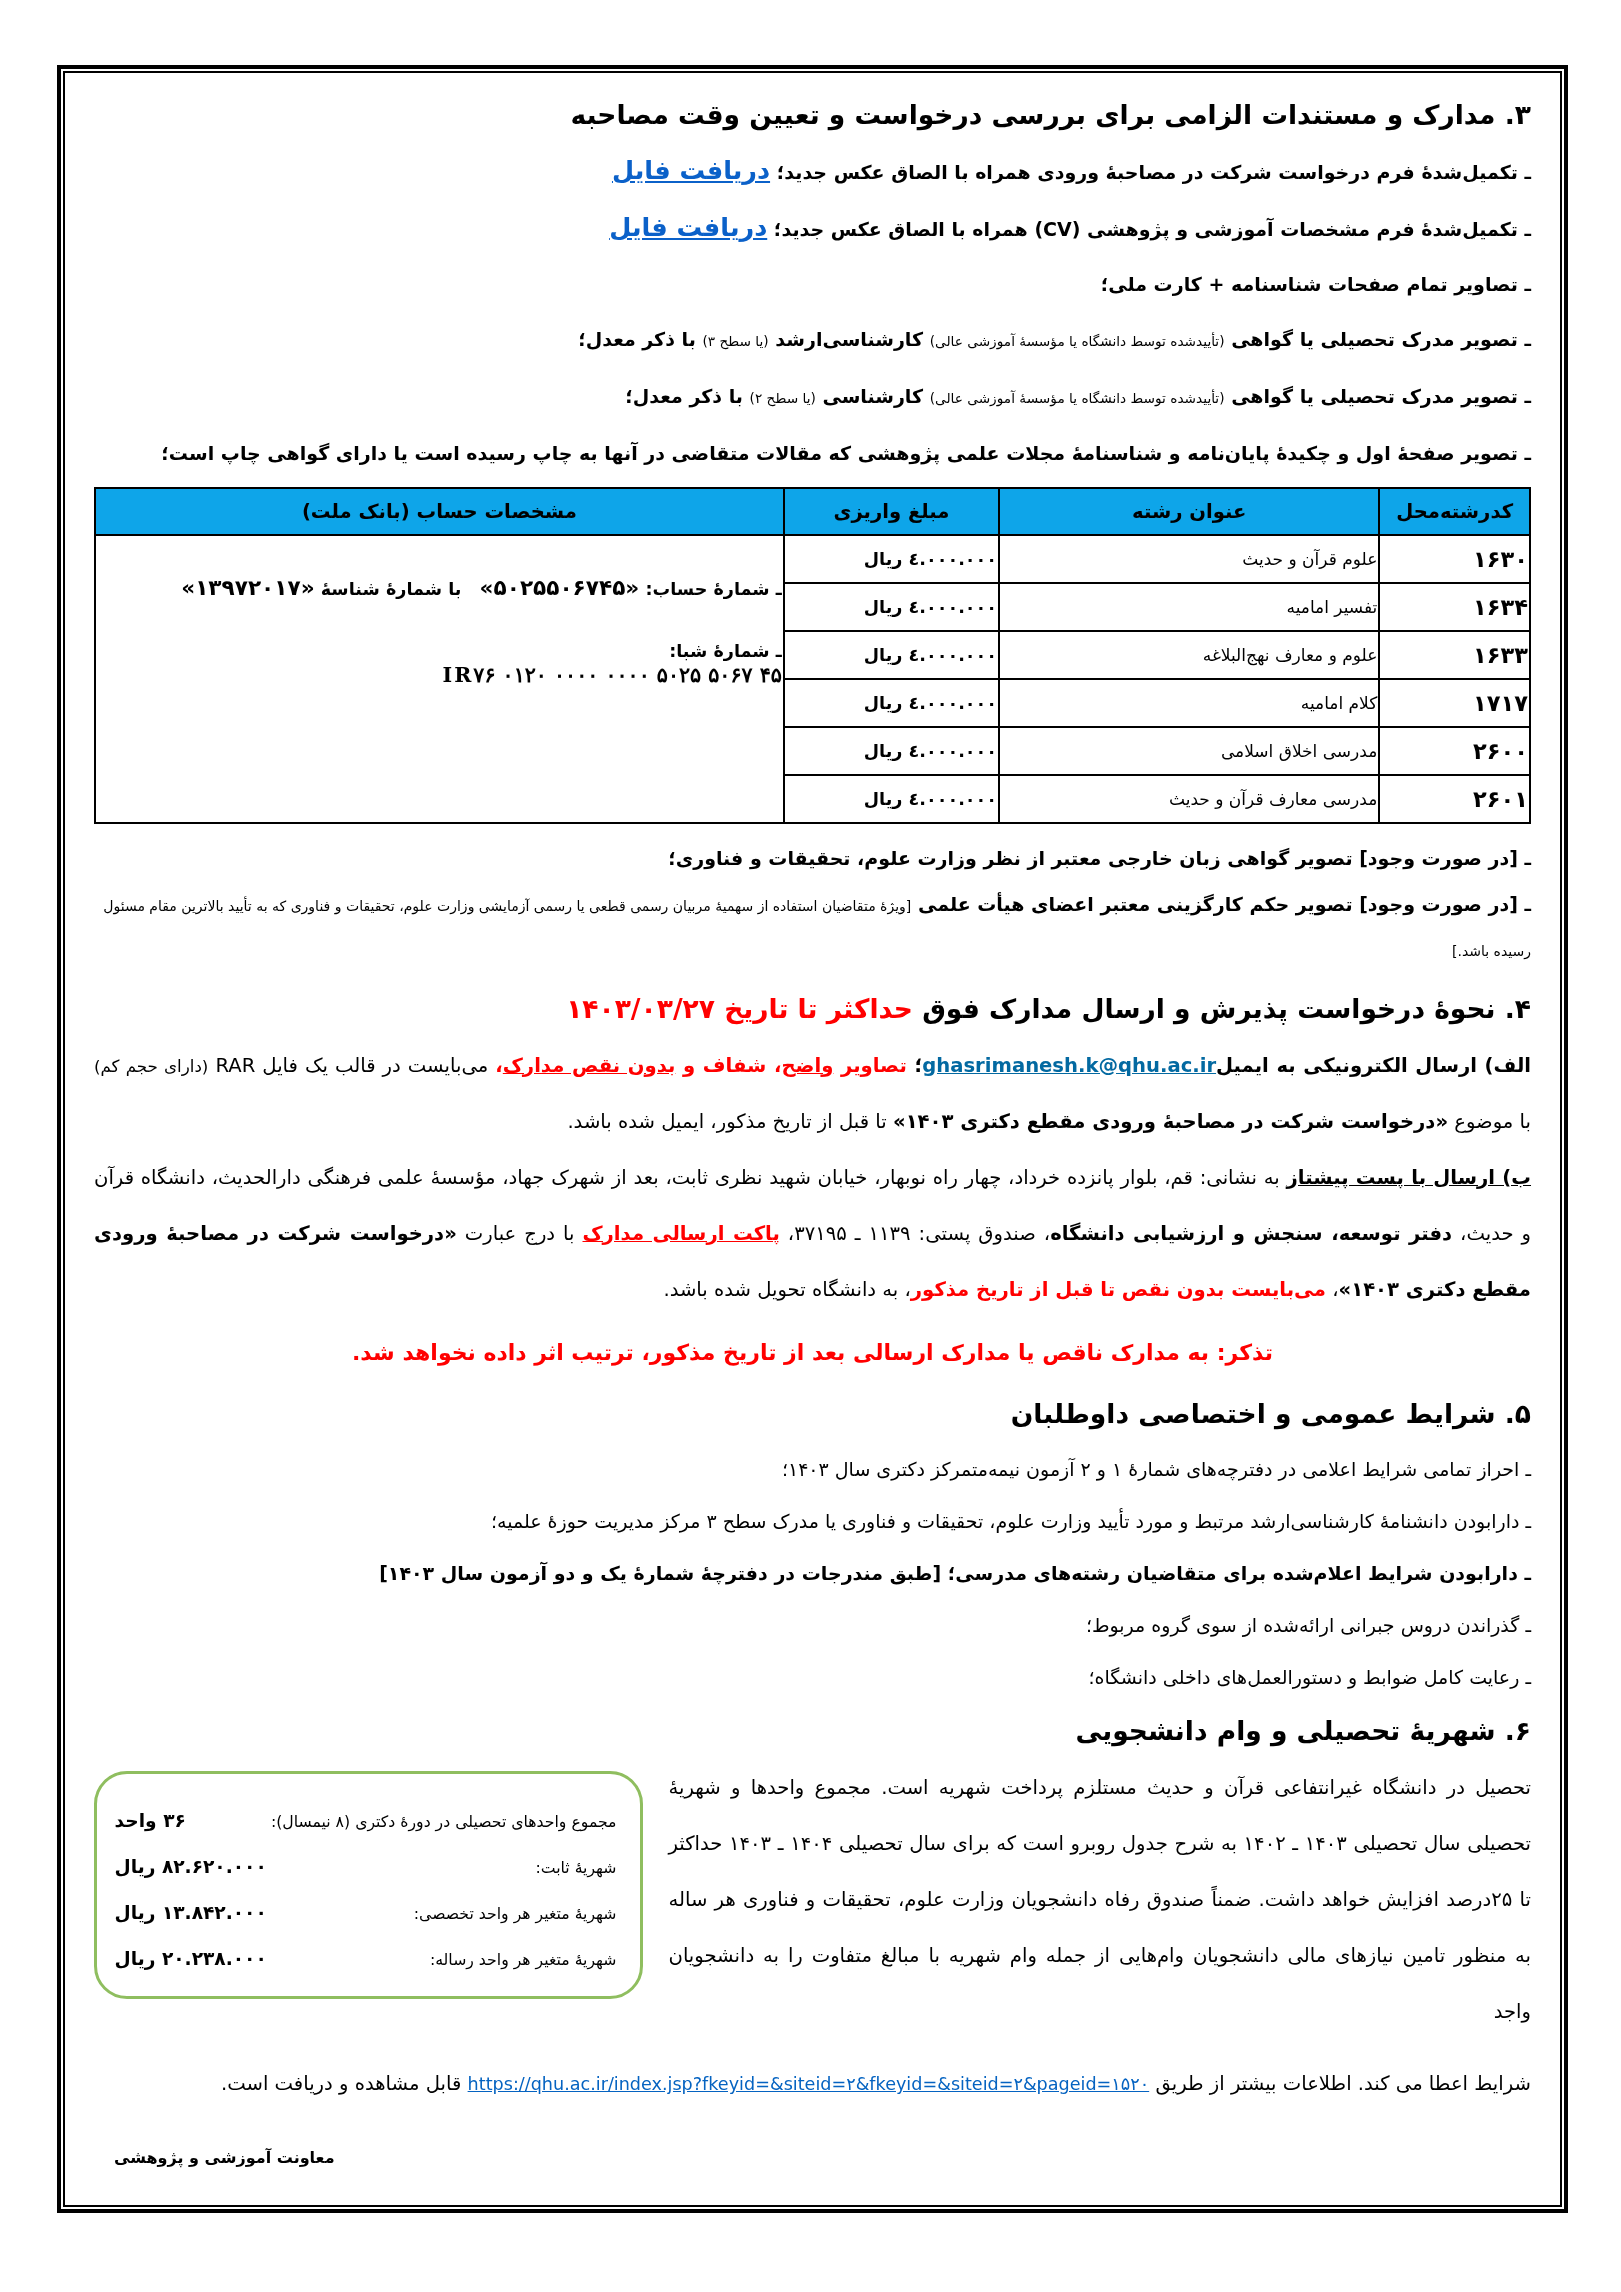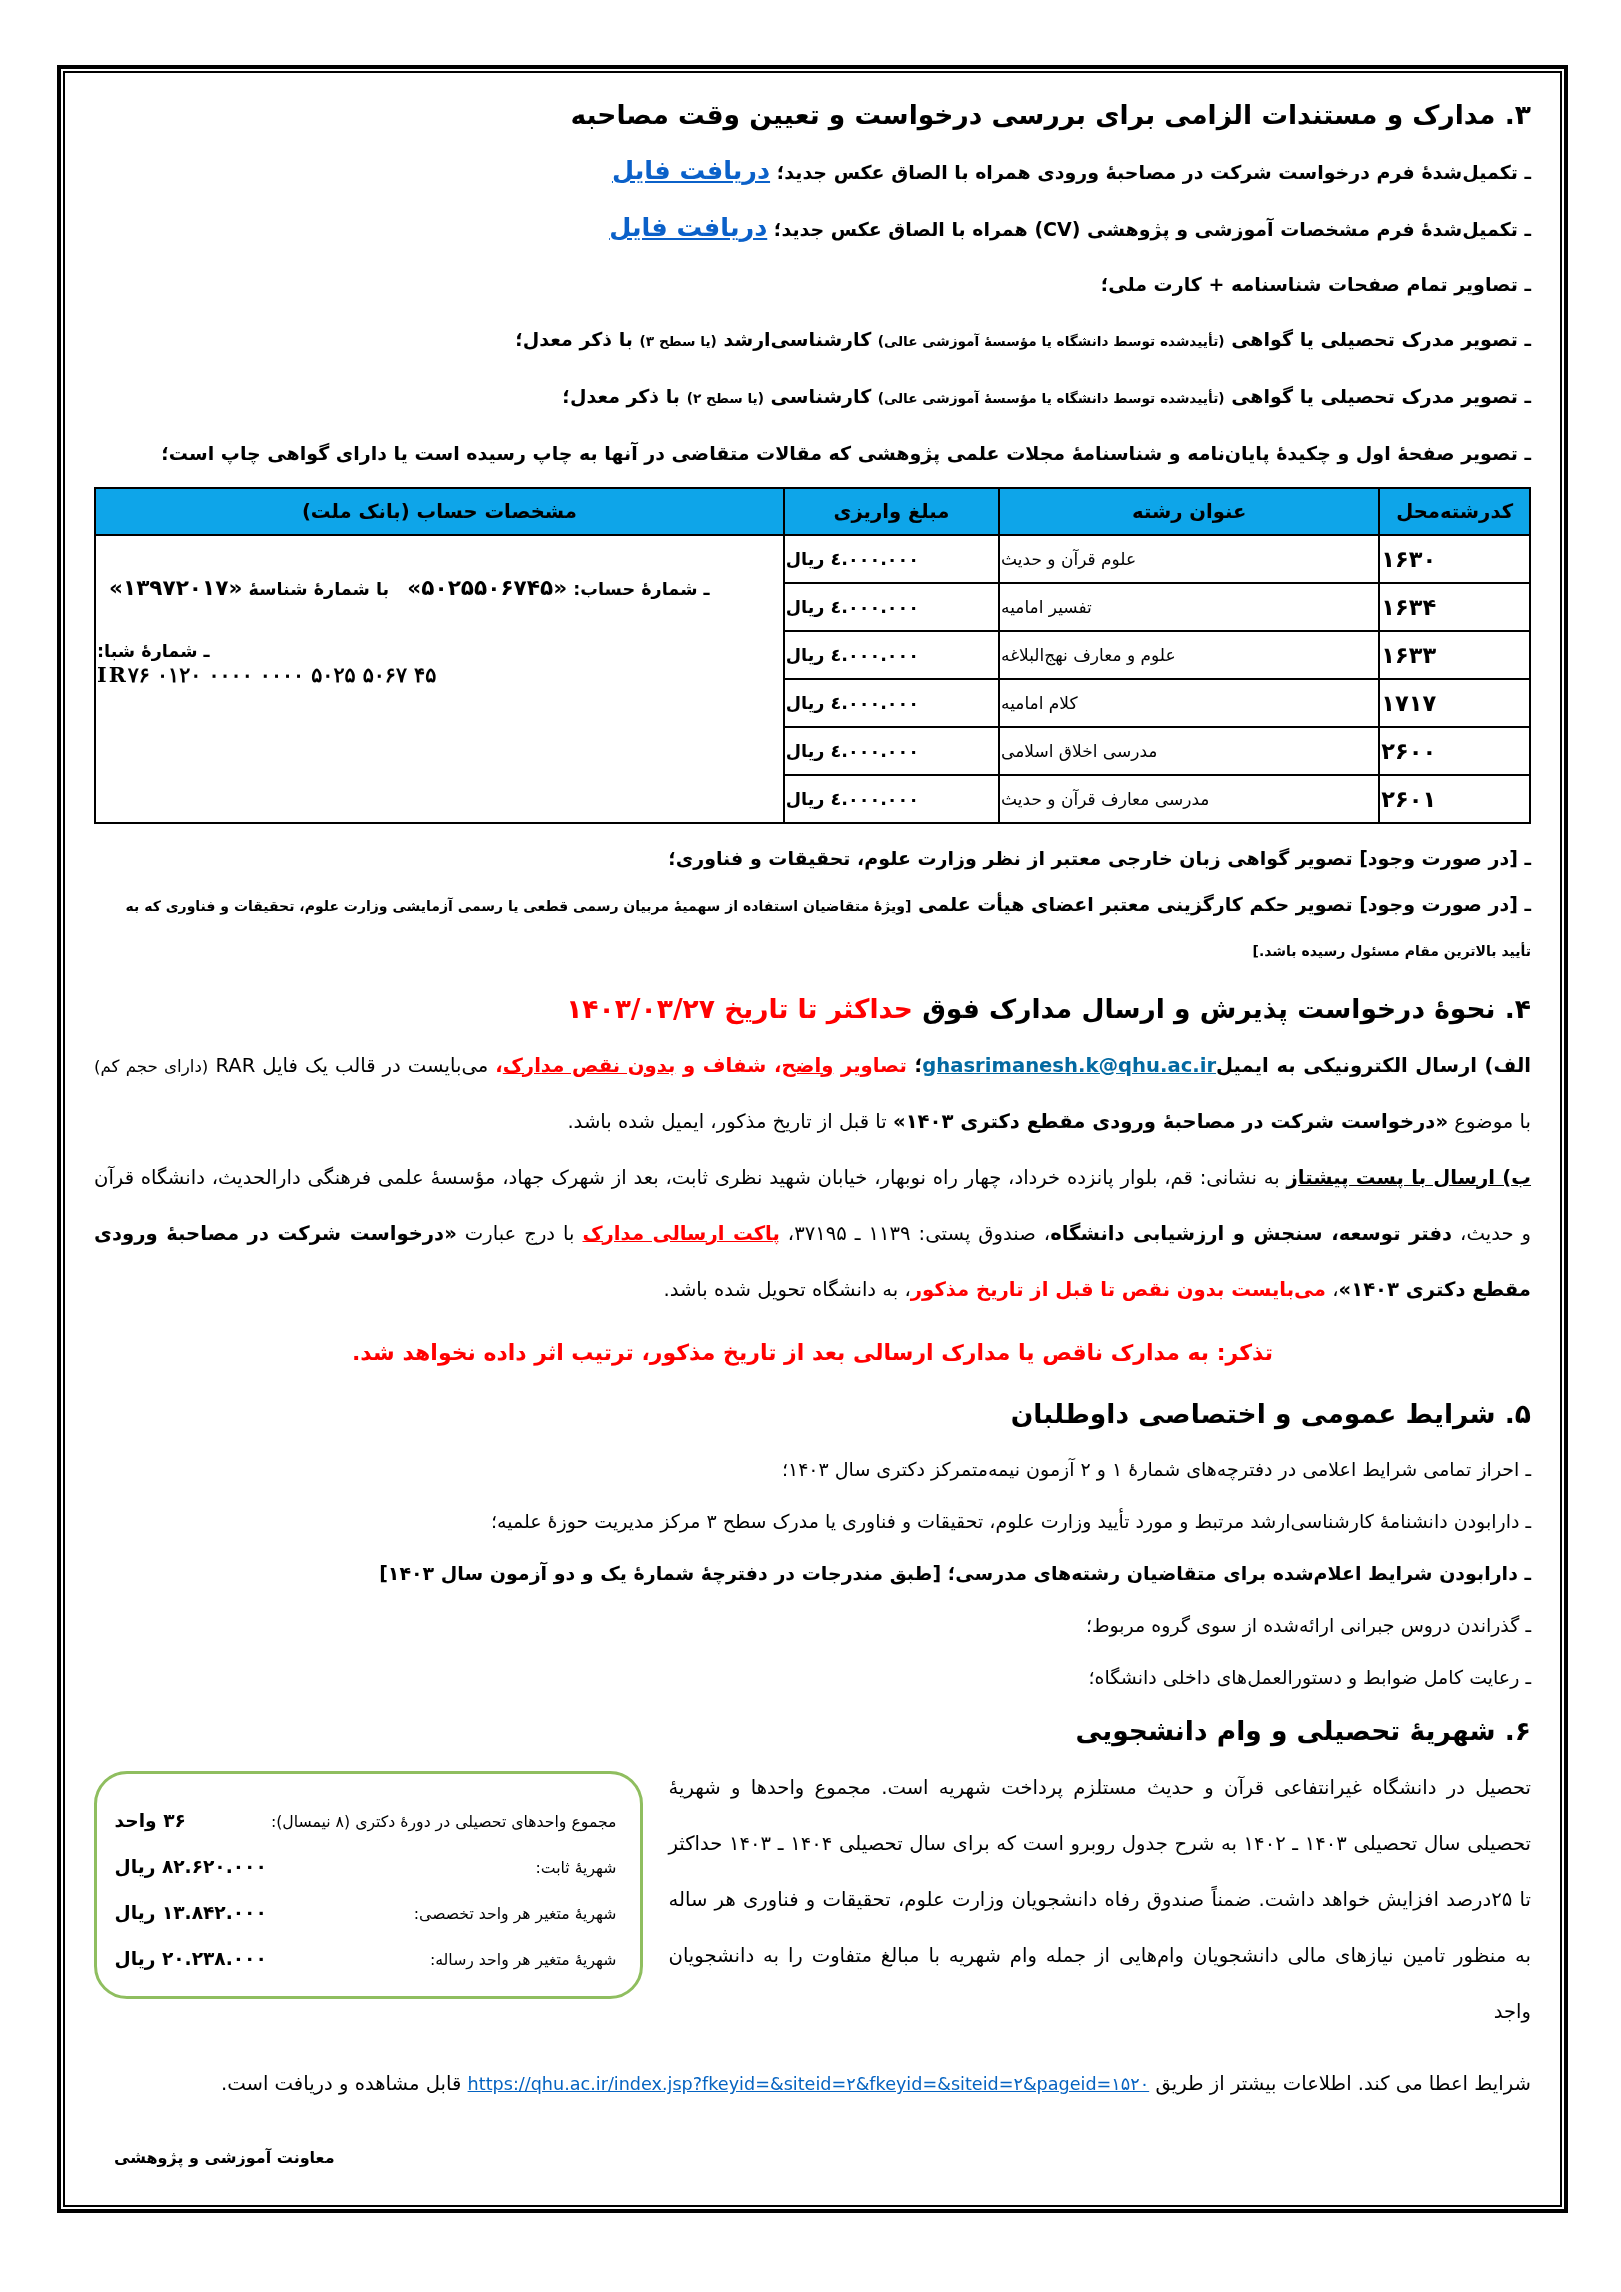--- a/index.html
+++ b/index.html
@@ -5,29 +5,29 @@
   html,body{margin:0;padding:0;}
   body{
     width:1621px;height:2293px;background:#ffffff;position:relative;
     font-family:"DejaVu Sans",sans-serif;direction:rtl;color:#000;
   }
   .frame{position:absolute;left:57px;top:65px;width:1511px;height:2148px;border:4.9px solid #000;box-sizing:border-box;}
   .frame-inner{position:absolute;inset:2px;border:2px solid #000;padding:13.7px 29px 0 29px;box-sizing:border-box;overflow:hidden;}
 
   .h{font-size:26.5px;font-weight:bold;line-height:43px;margin:5.9px 0 7.8px 0;}
   .b{font-size:19px;font-weight:bold;line-height:55px;text-align:right;}
-  .b .small{font-size:13.7px;font-weight:bold;}
+  .b .small{font-size:13.7px;font-weight:normal;}
   .link-file{color:#0b61c9;font-size:25.5px;font-weight:bold;text-decoration:underline;cursor:pointer;}
   .red{color:#ff0000;}
   .u{text-decoration:underline;}
   .bold{font-weight:bold;}
 
   table.fees-table{width:100%;border-collapse:collapse;border:2.9px solid #000;margin:5.9px 0 9.8px 0;}
   .fees-table th{background:#0ea5e9;border:2px solid #000;border-bottom:2.9px solid #000;font-size:19.6px;height:43px;text-align:center;}
-  .fees-table td{border:2px solid #000;text-align:left;height:44px;}
+  .fees-table td{border:2px solid #000;text-align:right;height:44px;}
   .fees-table td.code{font-size:22.5px;font-weight:bold;width:10.5%;}
   .fees-table td.major{font-size:17px;width:26.5%;}
   .fees-table td.amount{font-size:17.6px;font-weight:bold;width:15%;}
   .fees-table td.account{width:48%;vertical-align:top;padding-top:39px;}
   .acct-line{font-size:17.6px;font-weight:bold;}
   .acct-num{font-size:21.6px;margin-left:12px;}
   .sheba-label{font-size:17.6px;font-weight:bold;margin-top:41px;}
   .sheba-num{font-family:"DejaVu Serif",serif;font-size:20.6px;font-weight:bold;letter-spacing:2px;margin-top:2px;}
 
   .p{font-size:19.6px;line-height:56px;text-align:justify;}

